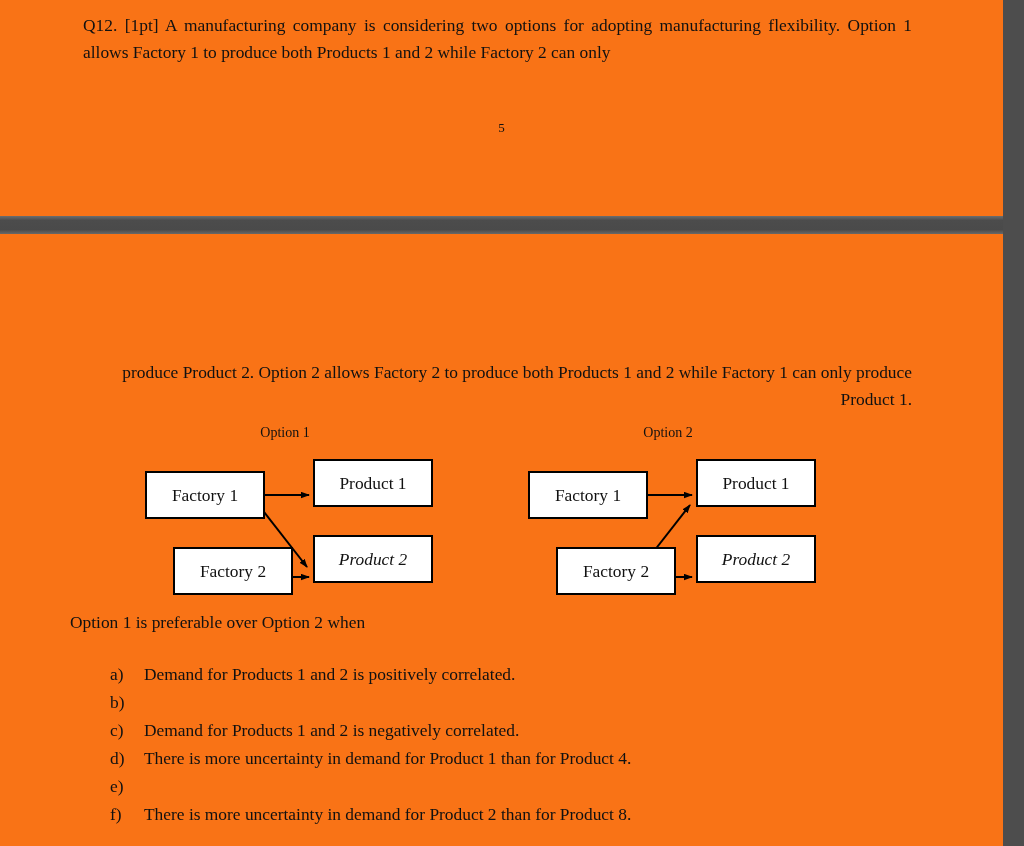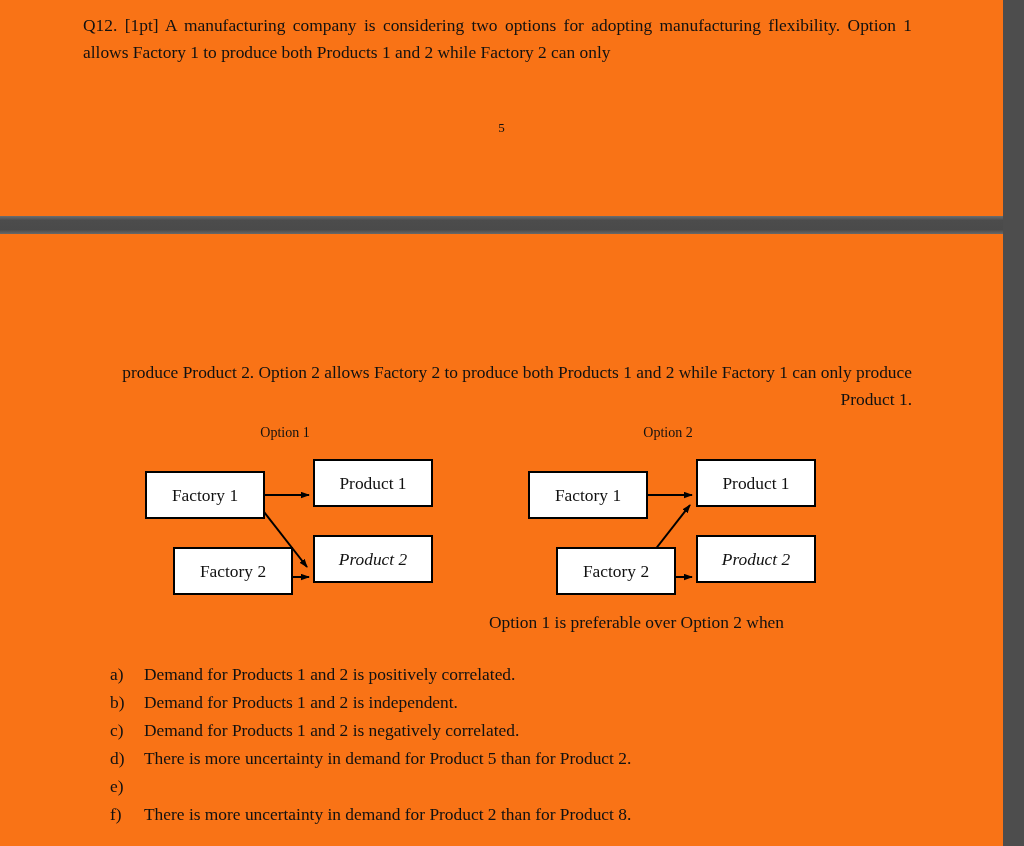--- a/index.html
+++ b/index.html
@@ -57,24 +57,24 @@
     top: 12px;
     width: 829px;
   }
   #q-cont {
     left: 83px;
     top: 359px;
     width: 829px;
     text-align: right;
   }
   #preferable-line {
-    left: 84px;
+    left: 70px;
     top: 609px;
     width: 700px;
-    text-align: right;
+    text-align: left;
   }
 
   .page-number {
     position: absolute;
     left: 0;
     top: 120px;
     width: 1003px;
     text-align: center;
     font-size: 13px;
   }
@@ -202,29 +202,28 @@
 
 <div class="para" id="preferable-line">Option 1 is preferable over Option 2 when</div>
 
 <div class="options-list">
   <div class="option-row">
     <span class="option-letter">a)</span>
     <span class="option-text">Demand for Products 1 and 2 is positively correlated.</span>
   </div>
   <div class="option-row">
     <span class="option-letter">b)</span>
-    <span class="option-text">Demand for Products 1 and 2 is independent.</span>
   </div>
   <div class="option-row">
     <span class="option-letter">c)</span>
     <span class="option-text">Demand for Products 1 and 2 is negatively correlated.</span>
   </div>
   <div class="option-row">
     <span class="option-letter">d)</span>
-    <span class="option-text">There is more uncertainty in demand for Product 5 than for Product 2.</span>
+    <span class="option-text">There is more uncertainty in demand for Product 1 than for Product 4.</span>
   </div>
   <div class="option-row">
     <span class="option-letter">e)</span>
   </div>
   <div class="option-row">
     <span class="option-letter">f)</span>
     <span class="option-text">There is more uncertainty in demand for Product 2 than for Product 8.</span>
   </div>
 </div>
 

